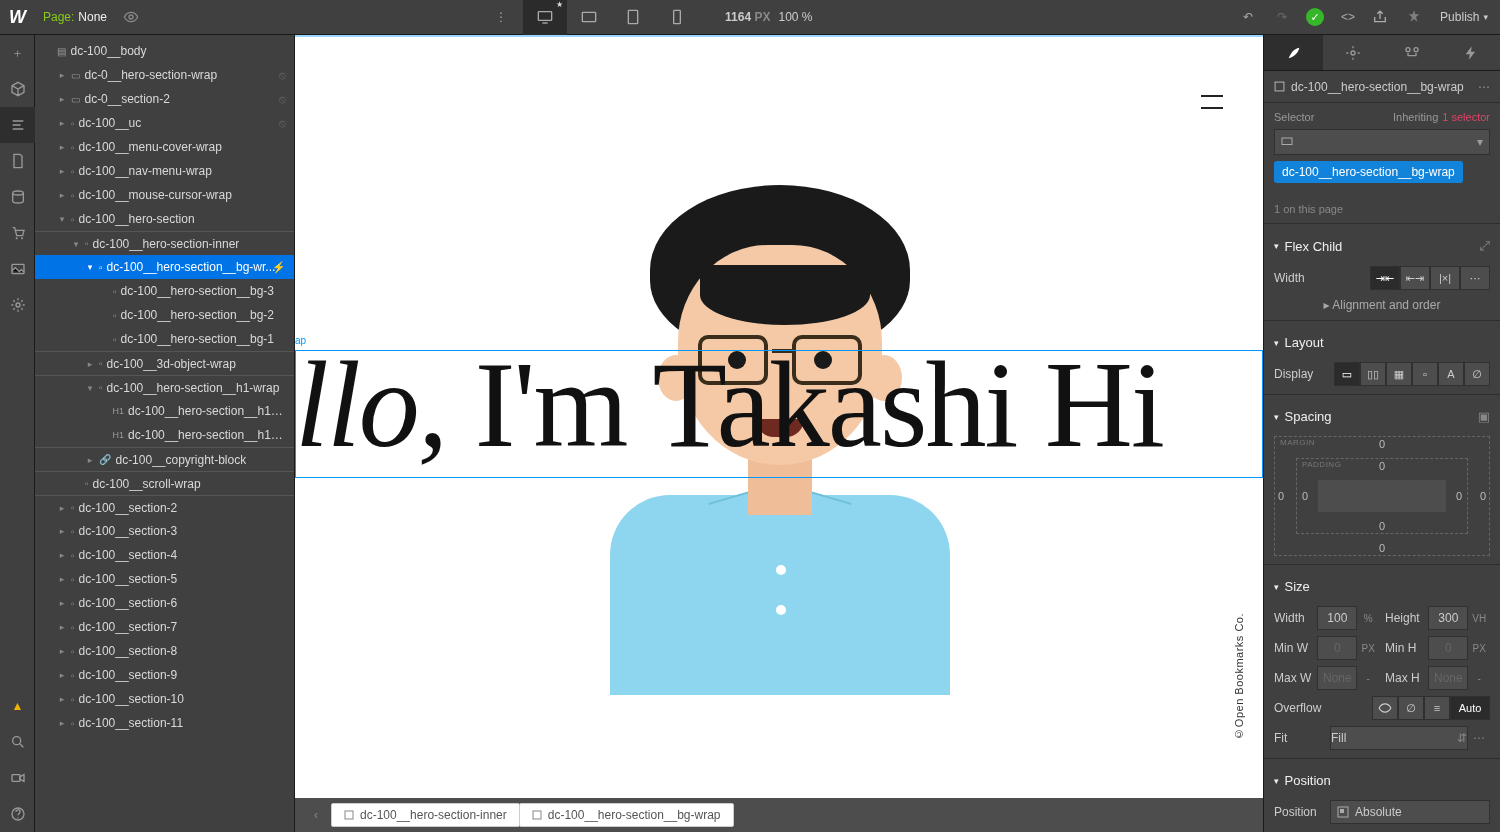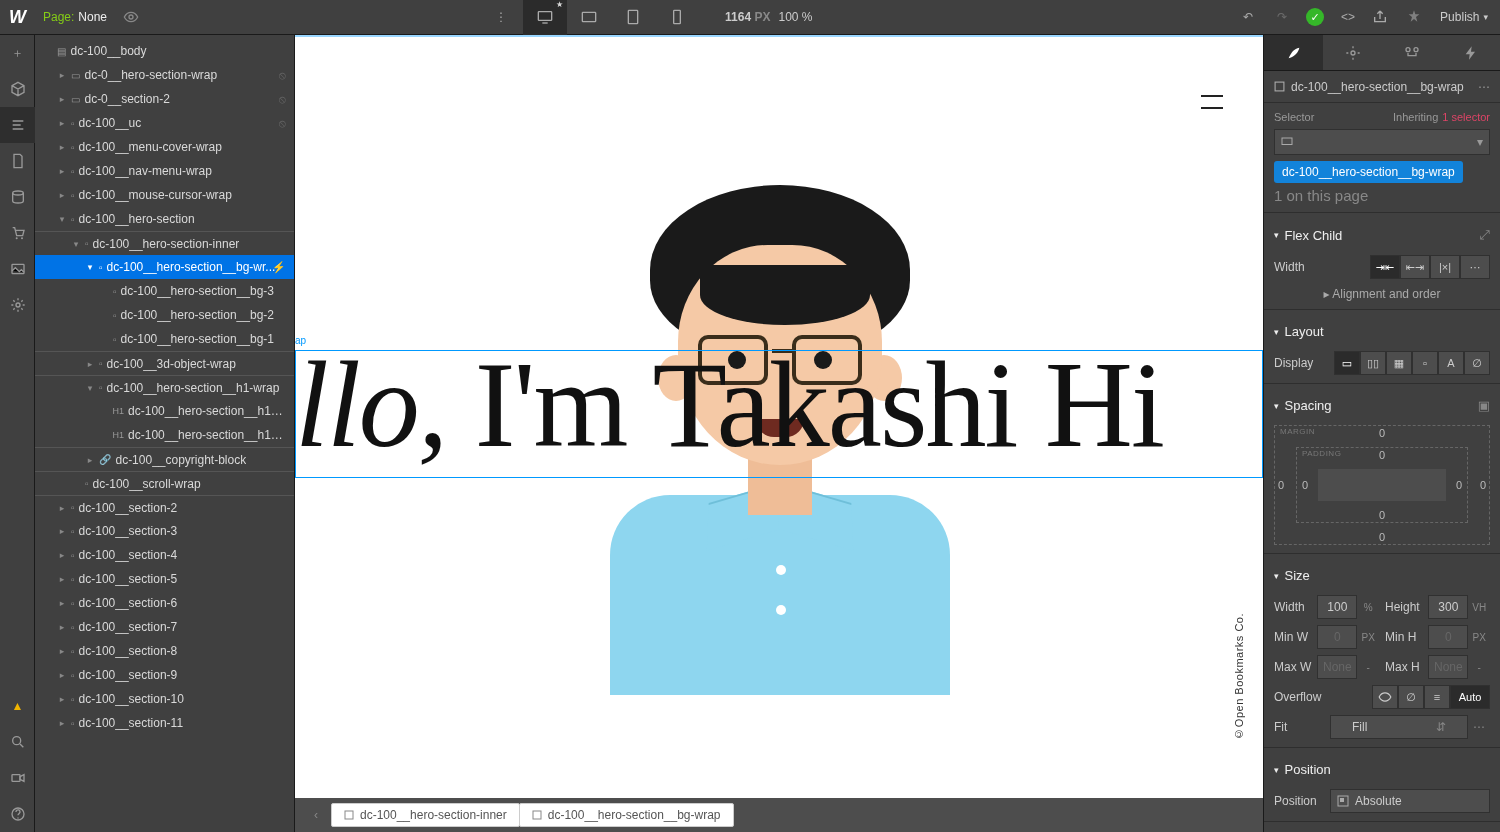--- a/index.html
+++ b/index.html
@@ -93,21 +93,21 @@
 .ins-row { display:flex; align-items:center; margin-top:6px; }
 .ins-row .lbl { width:56px; color:#ccc; font-size:12px; }
 .ins-row.half .lbl{ width:48px;}
 .tag-pill { display:inline-block; margin-top:6px; padding:4px 8px; background:#1283da; color:#fff; border-radius:3px; font-size:12px; }
 .inherit { color:#d46; font-size:11px; }
 .sect-collapse { display:flex; align-items:center; gap:6px; color:#eee; font-size:13px; padding:6px 0; }
 .btn-group { display:flex; margin-left:auto; }
 .btn-group .sq { width:30px; height:24px; background:#4d4d4d; border:1px solid #303030; display:flex; align-items:center; justify-content:center; color:#ccc; font-size:11px; }
 .btn-group .sq.sel { background:#2b2b2b; color:#fff; }
 .btn-group.mini .sq { width:26px; }
-.small-note { color:#888; font-size:15px; margin-top:4px; }
+.small-note { color:#888; font-size:11px; margin-top:20px; }
 .num-input { width:48px; height:24px; background:#4d4d4d; border:1px solid #303030; color:#ccc; text-align:center; font-size:12px; display:flex; align-items:center; justify-content:center; }
 .num-input.very{width:44px;}
 .unit { width:24px; color:#888; font-size:10px; text-align:center; }
 .spacing-box { position:relative; height:120px; margin-top:6px; }
 .spacing-box .outer { position:absolute; inset:0; border:1px dashed #666; }
 .spacing-box .inner { position:absolute; inset:22px; border:1px dashed #666; }
 .spacing-box .core { position:absolute; inset:44px; background:#4d4d4d; }
 .spacing-box .tag { position:absolute; font-size:8px; color:#777; letter-spacing:.5px; }
 .spacing-box .val { position:absolute; color:#bbb; font-size:11px; }
 .blue-lbl{ color:#59b4ff; }
@@ -601,21 +601,21 @@
               <path fill="none" stroke="currentColor" stroke-width="2" d="M2 12s3.5-7 10-7 10 7 10 7-3.5 7-10 7S2 12 2 12z"></path>
             </svg>
           </div>
         <div class="sq">∅</div>
         <div class="sq">≡</div>
         <div class="sq sel" style="width:40px">Auto</div>
       </div>
     </div>
     <div class="ins-row">
       <span class="lbl">Fit</span>
-      <div class="num-input" style="flex:1; justify-content:flex-start; padding:0 21px; text-align:left">
+      <div class="num-input" style="flex:1; justify-content:flex-start; padding:0 0; text-align:left">
         <span>Fill</span>
           <span style="margin-left:auto;color:#888">⇵</span>
       </div>
       <span style="width:22px;text-align:center;color:#888">⋯</span>
     </div>
   </div>
 
   <div class="ins-section">
     <div class="sect-collapse">
         <span style="font-size:9px">▾</span>

